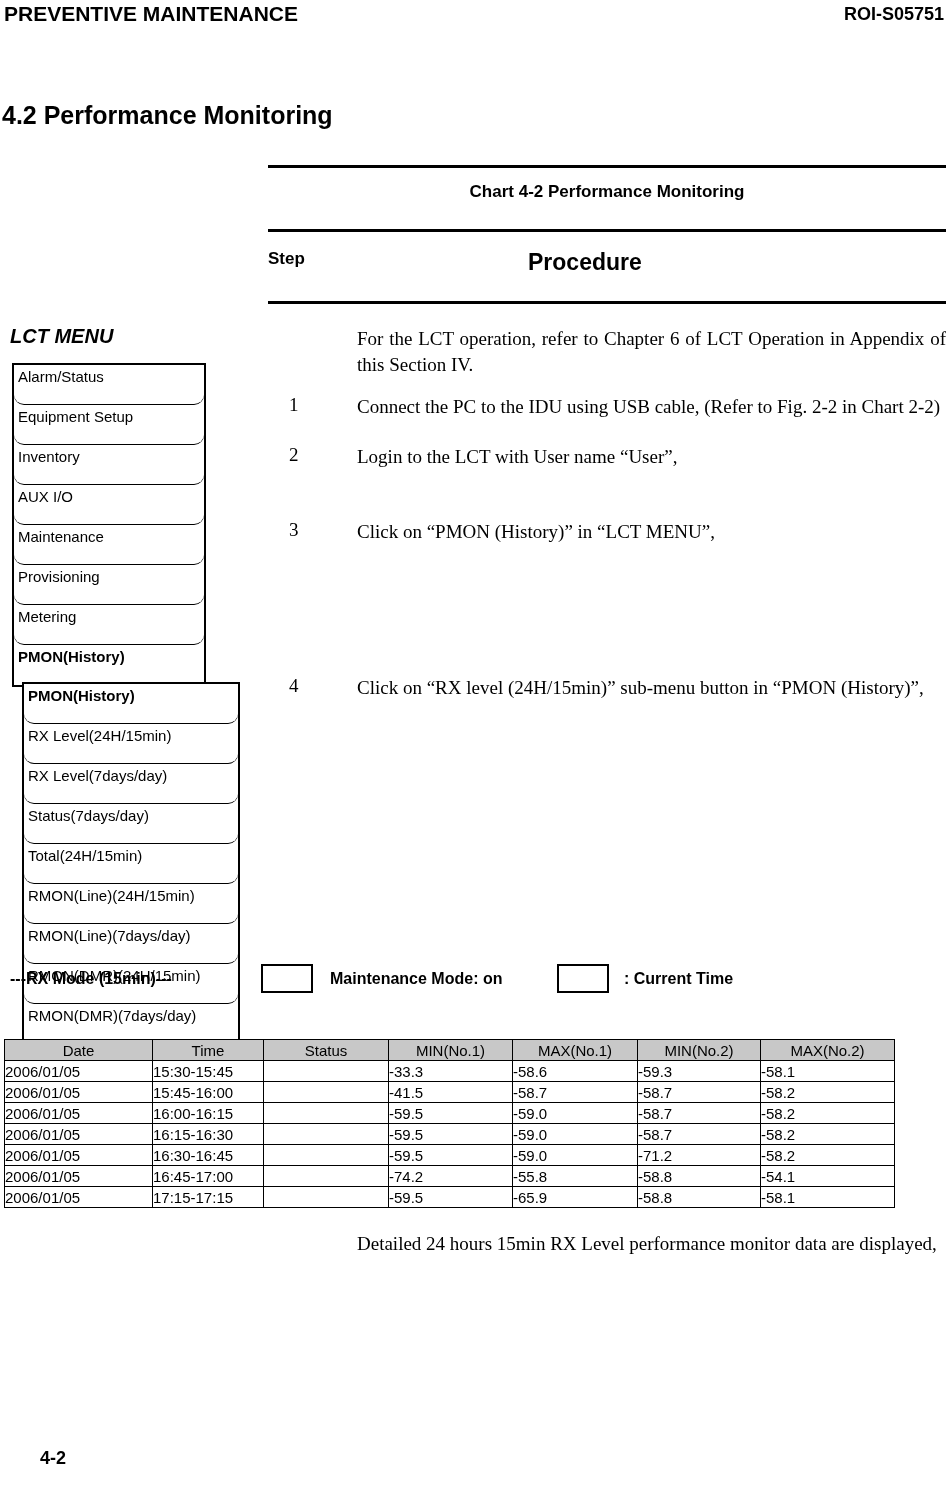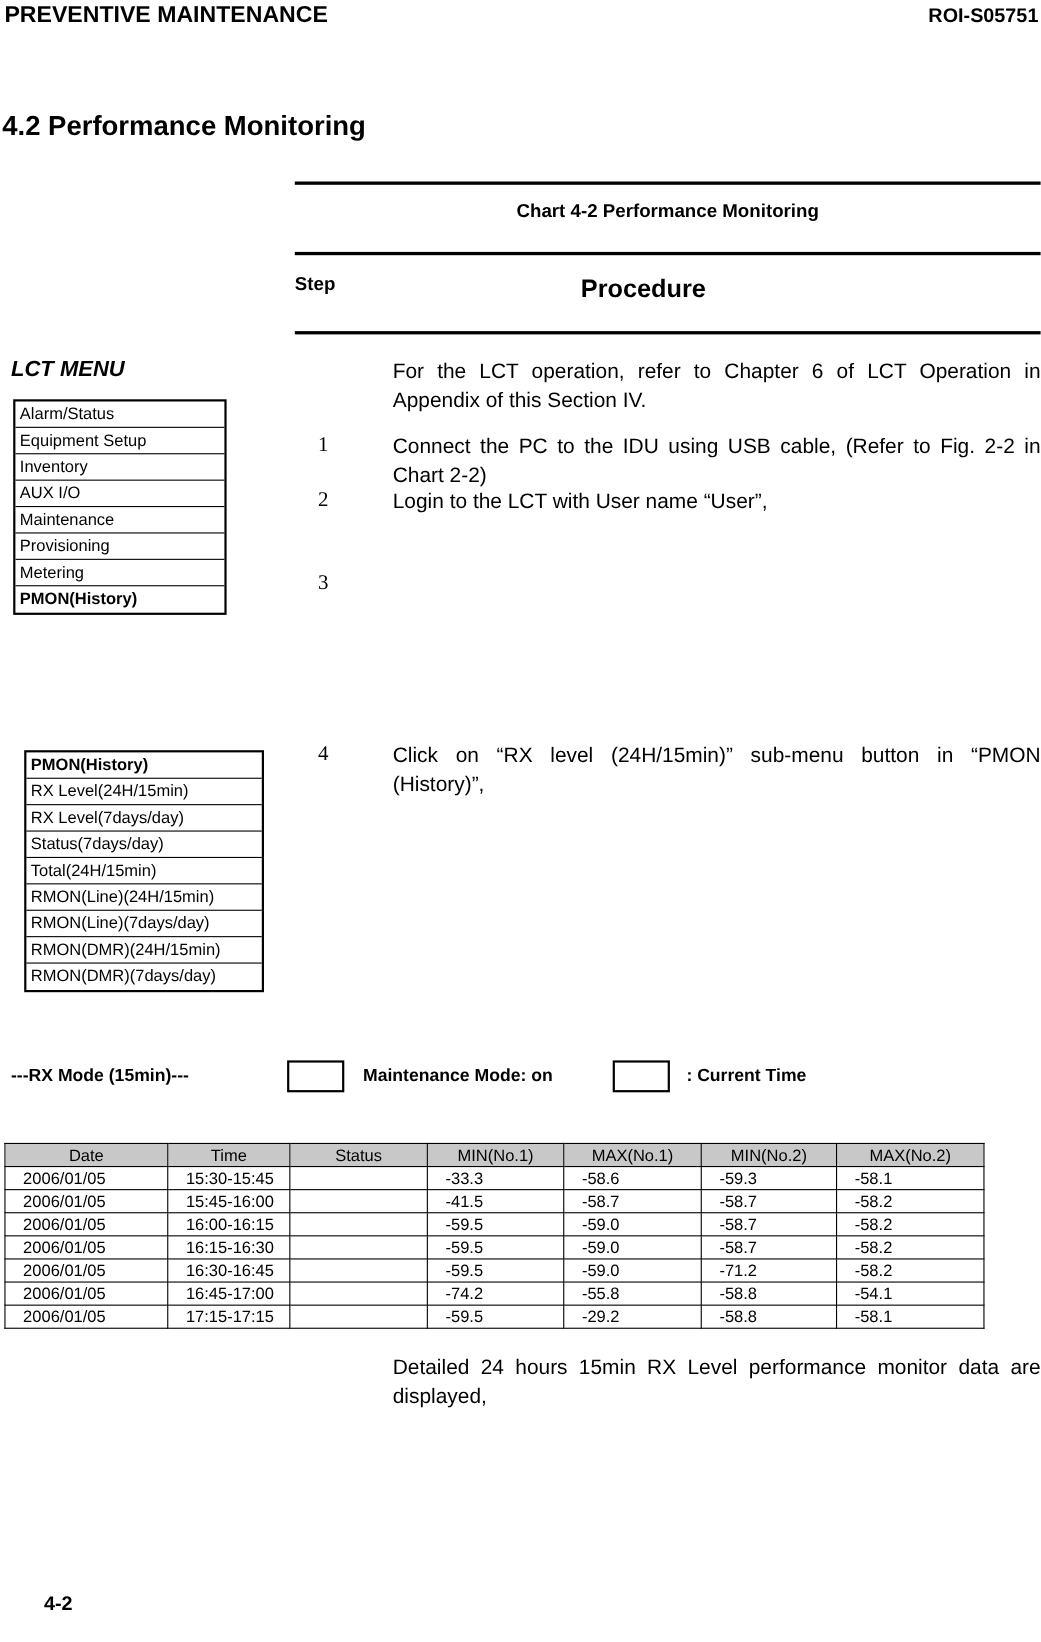--- a/index.html
+++ b/index.html
@@ -92,42 +92,43 @@
     position: absolute;
     border: 2px solid #000000;
     box-sizing: border-box;
     background: #ffffff;
   }
   .menu-box .mrow {
     box-sizing: border-box;
     border-bottom: 1px solid #000000;
     font-size: 15px;
     line-height: 23px;
-    height: 24px;
+    height: 40px;
     padding-left: 4px;
     white-space: nowrap;
     overflow: hidden;
+    border-radius: 10px;
   }
   .menu-box .mrow:last-child { border-bottom: none; }
   .menu-box .mrow.bold { font-weight: bold; }
 
   #lct-menu-box   { left: 12px; top: 363px;  width: 194px; }
   #pmon-menu-box  { left: 22px; top: 682px;  width: 218px; }
 
   
   .step-num {
     position: absolute;
     font-family: "Liberation Serif", serif;
     font-size: 19px;
     text-align: left;
     width: 40px;
   }
   .step-txt {
     position: absolute;
-    font-family: Liberation Sans, sans-serif;
+    font-family: Liberation Serif, serif;
     font-size: 19px;
     line-height: 26px;
     text-align: justify;
   }
 
   #intro-txt { left: 357px; top: 326px; width: 589px; }
   #s1-num { left: 289px; top: 394px; }
   #s1-txt { left: 357px; top: 394px; width: 589px; }
   #s2-num { left: 289px; top: 444px; }
   #s2-txt { left: 357px; top: 444px; width: 589px; }
@@ -163,21 +164,21 @@
     left: 4px; top: 1039px;
     width: 890px;
     border-collapse: collapse;
     table-layout: fixed;
     background: #ffffff;
   }
   #pm-table th, #pm-table td {
     border: 1px solid #000000;
     font-size: 15px;
     height: 20px;
-    padding: 0 16px;
+    padding: 0 0;
     white-space: nowrap;
     overflow: hidden;
   }
   #pm-table th {
     background: #c8c8c8;
     text-align: center;
     font-weight: normal;
   }
   #pm-table td { text-align: left; }
 
@@ -233,20 +234,21 @@
 
   <div class="step-txt" id="intro-txt">For the LCT operation, refer to Chapter 6 of LCT Operation in Appendix of this Section IV.</div>
 
   <div class="step-num" id="s1-num">1</div>
   <div class="step-txt" id="s1-txt">Connect the PC to the IDU using USB cable, (Refer to Fig. 2-2 in Chart 2-2)</div>
 
   <div class="step-num" id="s2-num">2</div>
   <div class="step-txt" id="s2-txt">Login to the LCT with User name “User”,</div>
 
   <div class="step-num" id="s3-num">3</div>
+  <div class="step-txt" id="s3-txt">Click on “PMON (History)” in “LCT MENU”,</div>
 
   <div class="step-num" id="s4-num">4</div>
   <div class="step-txt" id="s4-txt">Click on “RX level (24H/15min)” sub-menu button in “PMON (History)”,</div>
 
   <div class="step-txt" id="s5-txt">Detailed 24 hours 15min RX Level performance monitor data are displayed,</div>
 
   <div class="scr-label" id="scr-title">---RX Mode (15min)---</div>
   <div class="scr-field" id="scr-field-1"></div>
   <div class="scr-label" id="scr-mm">Maintenance Mode: on</div>
   <div class="scr-field" id="scr-field-2"></div>
@@ -326,21 +328,21 @@
         <td>-74.2</td>
         <td>-55.8</td>
         <td>-58.8</td>
         <td>-54.1</td>
       </tr>
       <tr>
         <td>2006/01/05</td>
         <td>17:15-17:15</td>
         <td></td>
         <td>-59.5</td>
-        <td>-29.2</td>
+        <td>-65.9</td>
         <td>-58.8</td>
         <td>-58.1</td>
       </tr>
     </tbody>
   </table>
 
   <div class="page-num">4-2</div>
 
 </div>
 

